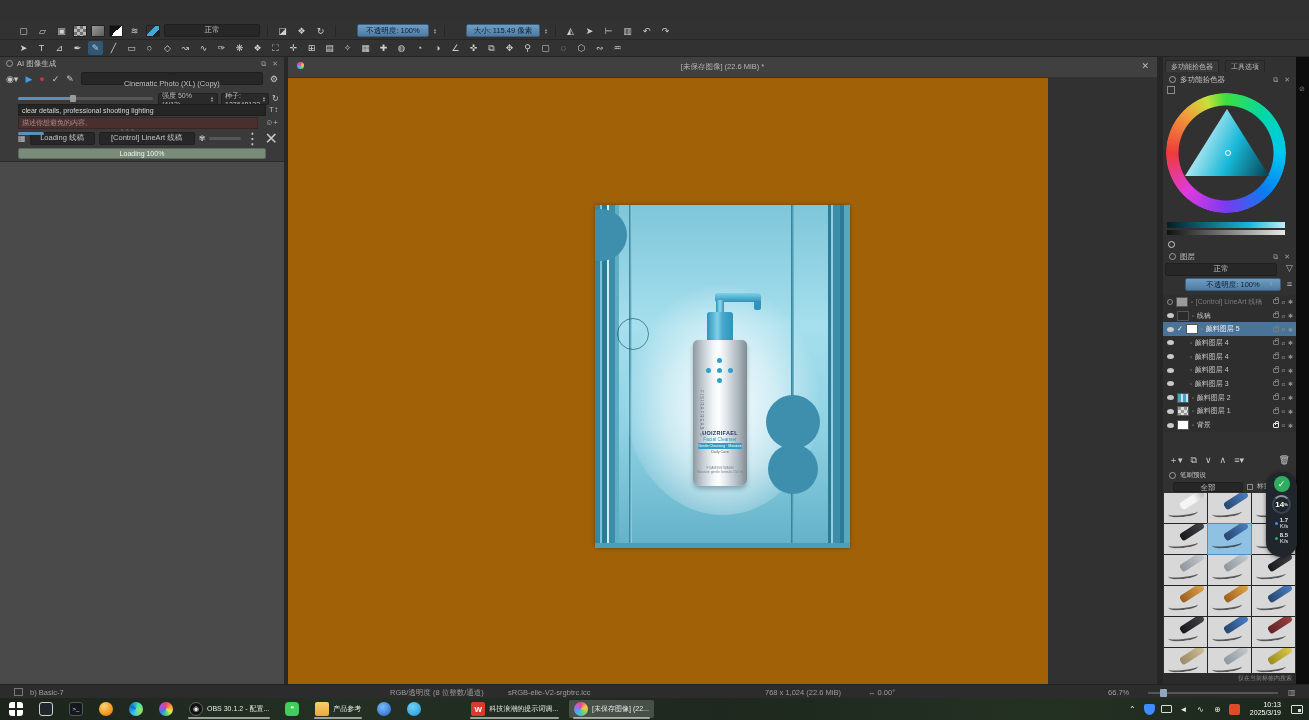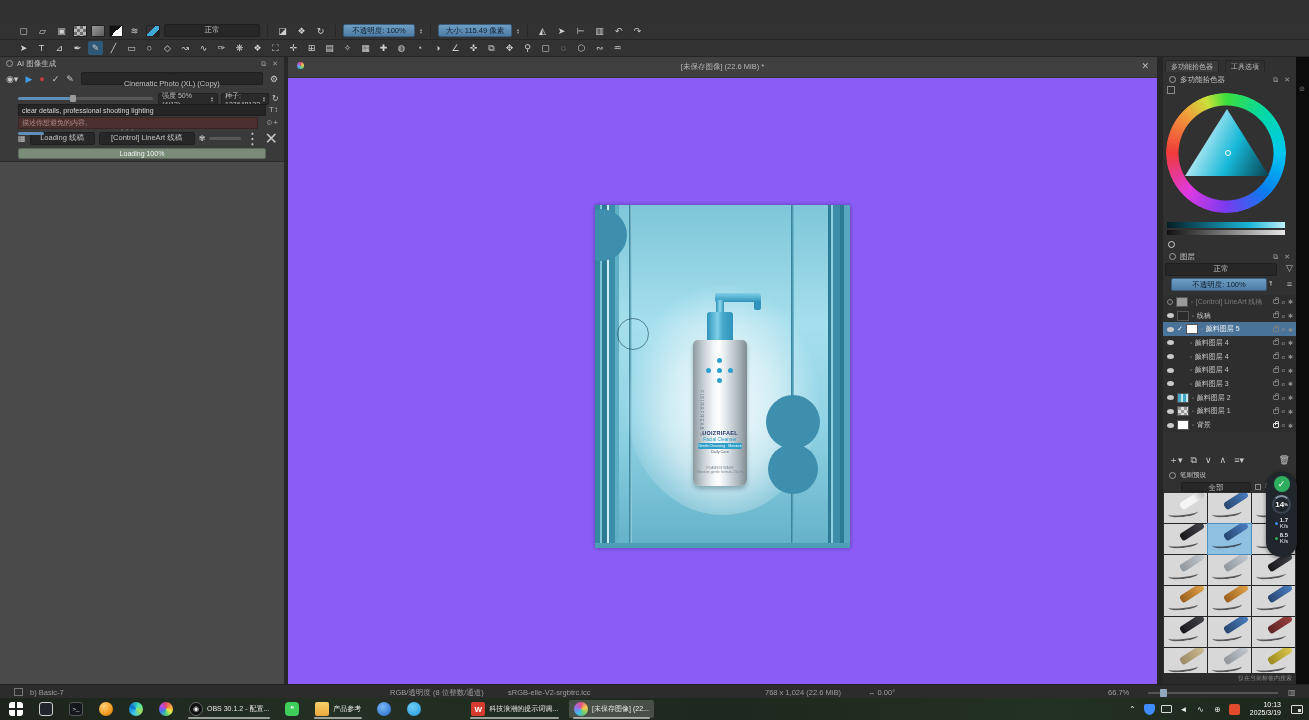--- a/index.html
+++ b/index.html
@@ -23,21 +23,21 @@
   .tb-sep{width:1px;height:12px;background:#262626;margin:0 3px;}
   .chip{width:14px;height:12px;border:1px solid #222;border-radius:1px;display:inline-block;}
   .chip.checker{background:repeating-conic-gradient(#b9b9b9 0 25%,#6e6e6e 0 50%) 0 0/6px 6px;}
   .chip.graypat{background:linear-gradient(135deg,#9a9a9a,#5c5c5c);}
   .chip.fgbg{background:linear-gradient(135deg,#111 50%,#fff 50%);}
   .chip.brush{background:linear-gradient(135deg,#333 40%,#3fa9d8 40% 70%,#222 70%);}
   .combo{height:13px;background:#272727;border:1px solid #1f1f1f;border-radius:2px;display:inline-flex;align-items:center;font-size:7.5px;color:#c2c2c2;padding:0 4px;gap:4px;flex-direction:column;}
   .combo .arr{color:#8a8a8a;font-size:6px;}
   .bluechip{height:13px;border-radius:2px;display:inline-flex;align-items:center;justify-content:center;font-size:7.5px;color:#10202e;
     background:linear-gradient(180deg,#6e9ec4,#4e7ba3);border:1px solid #3a5possible{}}
-  .bluechip{border:1px solid #3a5e7e;}
+  .bluechip{border:1px solid #3a5e7e;margin-left:14px;}
   .spin{display:inline-flex;flex-direction:column;font-size:4px;color:#9a9a9a;line-height:3px;}
   
   #left-docker{left:0;top:57px;width:284px;height:627px;background:#4a4a4a;}
   #ai-panel{position:absolute;left:0;top:0;width:284px;height:105px;background:#3a3a3a;border-bottom:1px solid #2c2c2c;}
   .dock-head{display:flex;align-items:center;height:13px;padding:0 6px;font-size:7.5px;color:#c4c4c4;gap:4px;}
   .dock-head .hic{margin-left:auto;display:flex;gap:6px;color:#9d9d9d;font-size:7px;}
   .round-ic{width:7px;height:7px;border:1px solid #9d9d9d;border-radius:50%;display:inline-block;}
   .ai-row2{position:absolute;left:6px;top:14px;right:6px;height:15px;display:flex;align-items:center;gap:7px;}
   .ai-ic{font-size:9px;}
   .play{color:#3f9ce8;} .rec{color:#c23a3a;} .chk{color:#c9c9c9;} .pen{color:#c9c9c9;}
@@ -47,21 +47,21 @@
   .ai-slider .hnd{position:absolute;left:52px;top:-2px;width:6px;height:7px;background:#9a9a9a;border-radius:1px;}
   .mini-box{position:absolute;height:12px;background:#2a2a2a;border:1px solid #202020;border-radius:2px;display:flex;align-items:center;font-size:7px;color:#bdbdbd;padding:0 3px;gap:2px;}
   .prompt-box{position:absolute;left:18px;top:47px;width:248px;height:12px;background:#252525;border:1px solid #1d1d1d;color:#d6d6d6;font-size:7px;display:flex;align-items:center;padding:0 3px;}
   .neg-box{position:absolute;left:18px;top:60px;width:240px;height:12px;background:#4a2f2f;border:1px solid #3a2424;color:#b08a8a;font-size:7px;display:flex;align-items:center;padding:0 3px;}
   .collapse{position:absolute;left:120px;top:71px;font-size:5px;color:#8a8a8a;letter-spacing:1px;}
   .ctrl-row{position:absolute;left:18px;top:75px;right:6px;height:13px;display:flex;align-items:center;gap:4px;}
   .loadbar{position:absolute;left:18px;top:91px;width:248px;height:11px;background:#7a8b7a;border:1px solid #5d6b5d;border-radius:2px;display:flex;align-items:center;justify-content:center;font-size:7px;color:#f0f0f0;}
   .rail-ic{position:absolute;right:6px;font-size:8px;color:#b5b5b5;}
   
   #splitL{left:284px;top:57px;width:4px;height:627px;background:#282828;}
-  #canvas-area{left:288px;top:57px;width:869px;height:627px;background:#8b5cf6;}
+  #canvas-area{left:288px;top:57px;width:760px;height:627px;background:#a16207;}
   #mdi-bar{position:absolute;left:0;top:0;width:869px;height:21px;background:#404040;display:flex;align-items:center;font-size:7.5px;color:#b5b5b5;border-bottom:1px solid #333;}
   #mdi-title{position:absolute;left:0;right:0;text-align:center;}
   #mdi-close{position:absolute;right:8px;top:4px;font-size:9px;color:#bdbdbd;}
   .mdi-logo{position:absolute;left:5px;top:5px;}
   
   #artwork{position:absolute;left:307px;top:148px;width:255px;height:343px;overflow:hidden;
     background:linear-gradient(180deg,#7ec6da 0%,#a6dfed 35%,#8fd2e4 65%,#63b1c8 100%);box-shadow:0 0 4px rgba(0,0,0,.35);}
   .glow{position:absolute;left:30px;top:80px;width:195px;height:230px;border-radius:50%;
     background:radial-gradient(ellipse at 50% 55%,rgba(255,255,255,.95) 0%,rgba(255,255,255,.55) 40%,rgba(255,255,255,0) 72%);}
   .art-left{position:absolute;left:0;top:0;width:30px;height:100%;
@@ -127,21 +127,21 @@
   .lmark{font-size:5px;color:#9a9a9a;}
   .rowic{display:flex;gap:3px;align-items:center;padding-right:3px;flex:none;}
   .alpha{font-size:6px;color:#8f8f8f;}
   .gear{font-size:6px;color:#8f8f8f;}
   .lockic{width:6px;height:5px;border:1px solid #7a7a7a;border-radius:1px;position:relative;}
   .lockic::before{content:'';position:absolute;top:-3px;left:1px;width:2px;height:3px;border:1px solid #7a7a7a;border-bottom:none;border-radius:2px 2px 0 0;}
   .lockic.on{border-color:#e8e8e8;} .lockic.on::before{border-color:#e8e8e8;}
   #layer-btns{position:absolute;left:0;top:395px;width:133px;height:16px;display:flex;align-items:center;gap:8px;padding:0 6px;font-size:9px;color:#c9c9c9;background:#313131;}
   #layer-btns .trash{margin-left:auto;}
   .brush-head{position:absolute;left:0;top:413px;width:133px;height:10px;}
-  .brush-filter{position:absolute;left:18px;top:424px;width:129px;height:11px;display:flex;align-items:center;gap:4px;font-size:6.5px;color:#bdbdbd;}
+  .brush-filter{position:absolute;left:10px;top:424px;width:129px;height:11px;display:flex;align-items:center;gap:4px;font-size:6.5px;color:#bdbdbd;}
   #brush-grid{position:absolute;left:1px;top:436px;width:131px;height:180px;display:grid;grid-template-columns:repeat(3,1fr);grid-auto-rows:30px;gap:1px;background:#242424;}
   .tile{position:relative;background:#d8d8d8;overflow:hidden;}
   .tile.tsel{background:#8fc1e3;outline:1px solid #4e8fc0;}
   .t-tool{position:absolute;right:2px;top:3px;width:26px;height:8px;border-radius:3px;transform:rotate(-33deg);}
   .t-stroke{position:absolute;left:4px;bottom:6px;width:30px;height:8px;border-bottom:2px solid rgba(35,35,40,.7);border-radius:50%;transform:rotate(-6deg);}
   .k-eraser .t-tool{background:linear-gradient(90deg,#f5f5f5 60%,#b9b9b9);}
   .k-blue .t-tool{background:linear-gradient(90deg,#27466e,#4a7ec2);}
   .k-dark .t-tool{background:linear-gradient(90deg,#17171b,#43434b);}
   .k-gray .t-tool{background:linear-gradient(90deg,#8f969c,#c3c9ce);}
   .k-orange .t-tool{background:linear-gradient(90deg,#9a5f1e,#e0a24a);}

